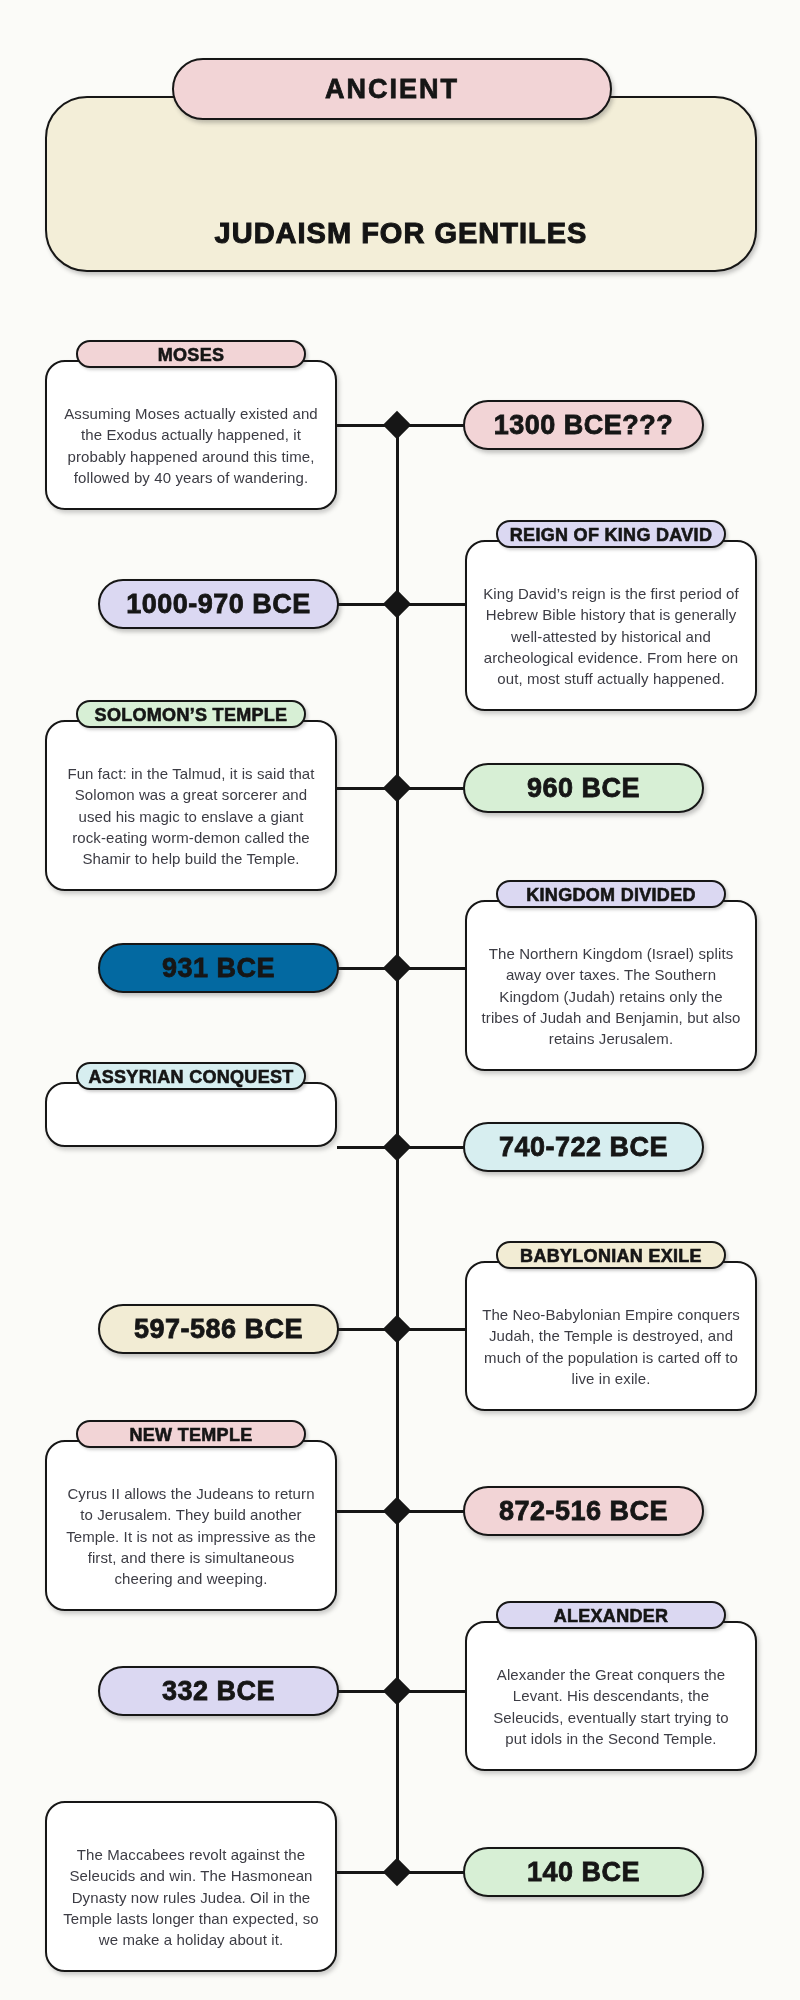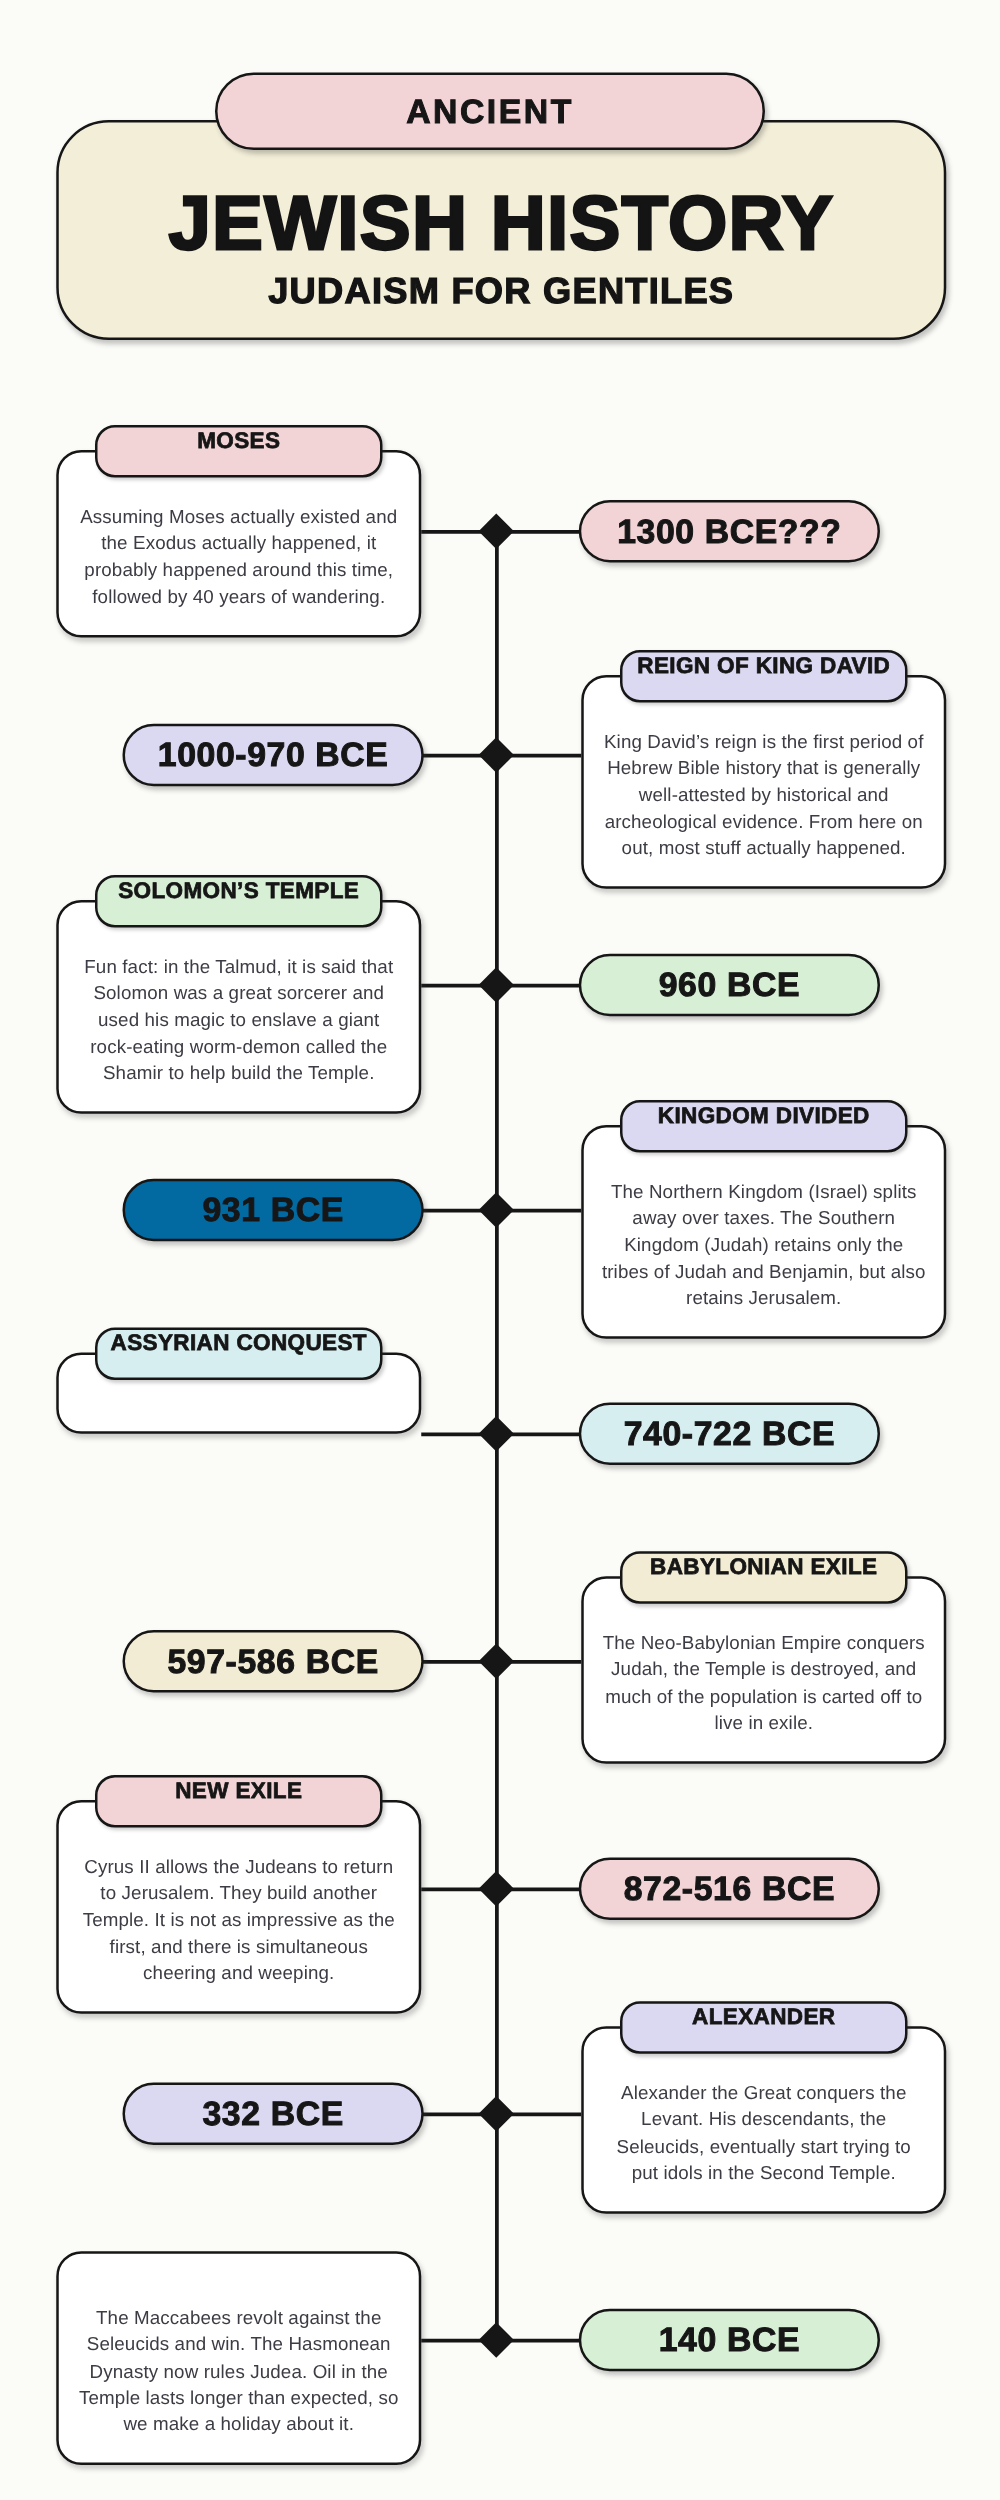--- a/index.html
+++ b/index.html
@@ -39,22 +39,22 @@
 
   
   .card {
     position:absolute; width:292px; background:#ffffff;
     border:2px solid #161616; border-radius:20px;
     padding:41px 14px 20px 14px;
     box-shadow:2px 3px 4px rgba(60,60,60,0.25);
   }
   .card-pill {
     position:absolute; top:-22px; left:50%; transform:translateX(-50%);
-    width:230px; height:42px; border:2px solid #161616; border-radius:16px;
-    display:flex; align-items:flex-start; justify-content:center;
+    width:230px; height:28px; border:2px solid #161616; border-radius:16px;
+    display:flex; align-items:flex-end; justify-content:center;
     font-size:18px; font-weight:700; letter-spacing:0.3px; color:#161616;
     -webkit-text-stroke:0.6px #161616; white-space:nowrap;
     box-shadow:2px 2px 3px rgba(60,60,60,0.25);
   }
   .card-body {
     font-size:15px; line-height:1.42; letter-spacing:0.1px;
     text-align:center; color:#3c3c44;
   }
 
   
@@ -80,21 +80,20 @@
 </style>
 </head>
 <body style="background: rgb(251, 251, 248);">
 
 <div class="canvas">
 
   <div class="badge" style="background: rgb(242, 212, 214);">
     <span>ANCIENT</span>
   </div>
   <div class="header-box" style="background: rgb(243, 238, 216);">
-    <div class="main-title">JEWISH HISTORY</div>
     <div class="subtitle">JUDAISM FOR GENTILES</div>
   </div>
 
   <div class="vline"></div>
 
   <section class="e0">
     <div class="conn"></div>
     <div class="dia"></div>
     <div class="card">
       <div class="card-pill" style="background: rgb(242, 212, 214);">
@@ -174,21 +173,21 @@
     <div class="date" style="background: rgb(242, 236, 212);">
       <span>597-586 BCE</span>
     </div>
   </section>
 
   <section class="e6">
     <div class="conn"></div>
     <div class="dia"></div>
     <div class="card">
       <div class="card-pill" style="background: rgb(242, 212, 214);">
-        <span>NEW EXILE</span>
+        <span>NEW TEMPLE</span>
       </div>
       <p class="card-body">Cyrus II allows the Judeans to return to Jerusalem. They build another Temple. It is not as impressive as the first, and there is simultaneous cheering and weeping.</p>
     </div>
     <div class="date" style="background: rgb(242, 212, 214);">
       <span>872-516 BCE</span>
     </div>
   </section>
 
   <section class="e7">
     <div class="conn"></div>

